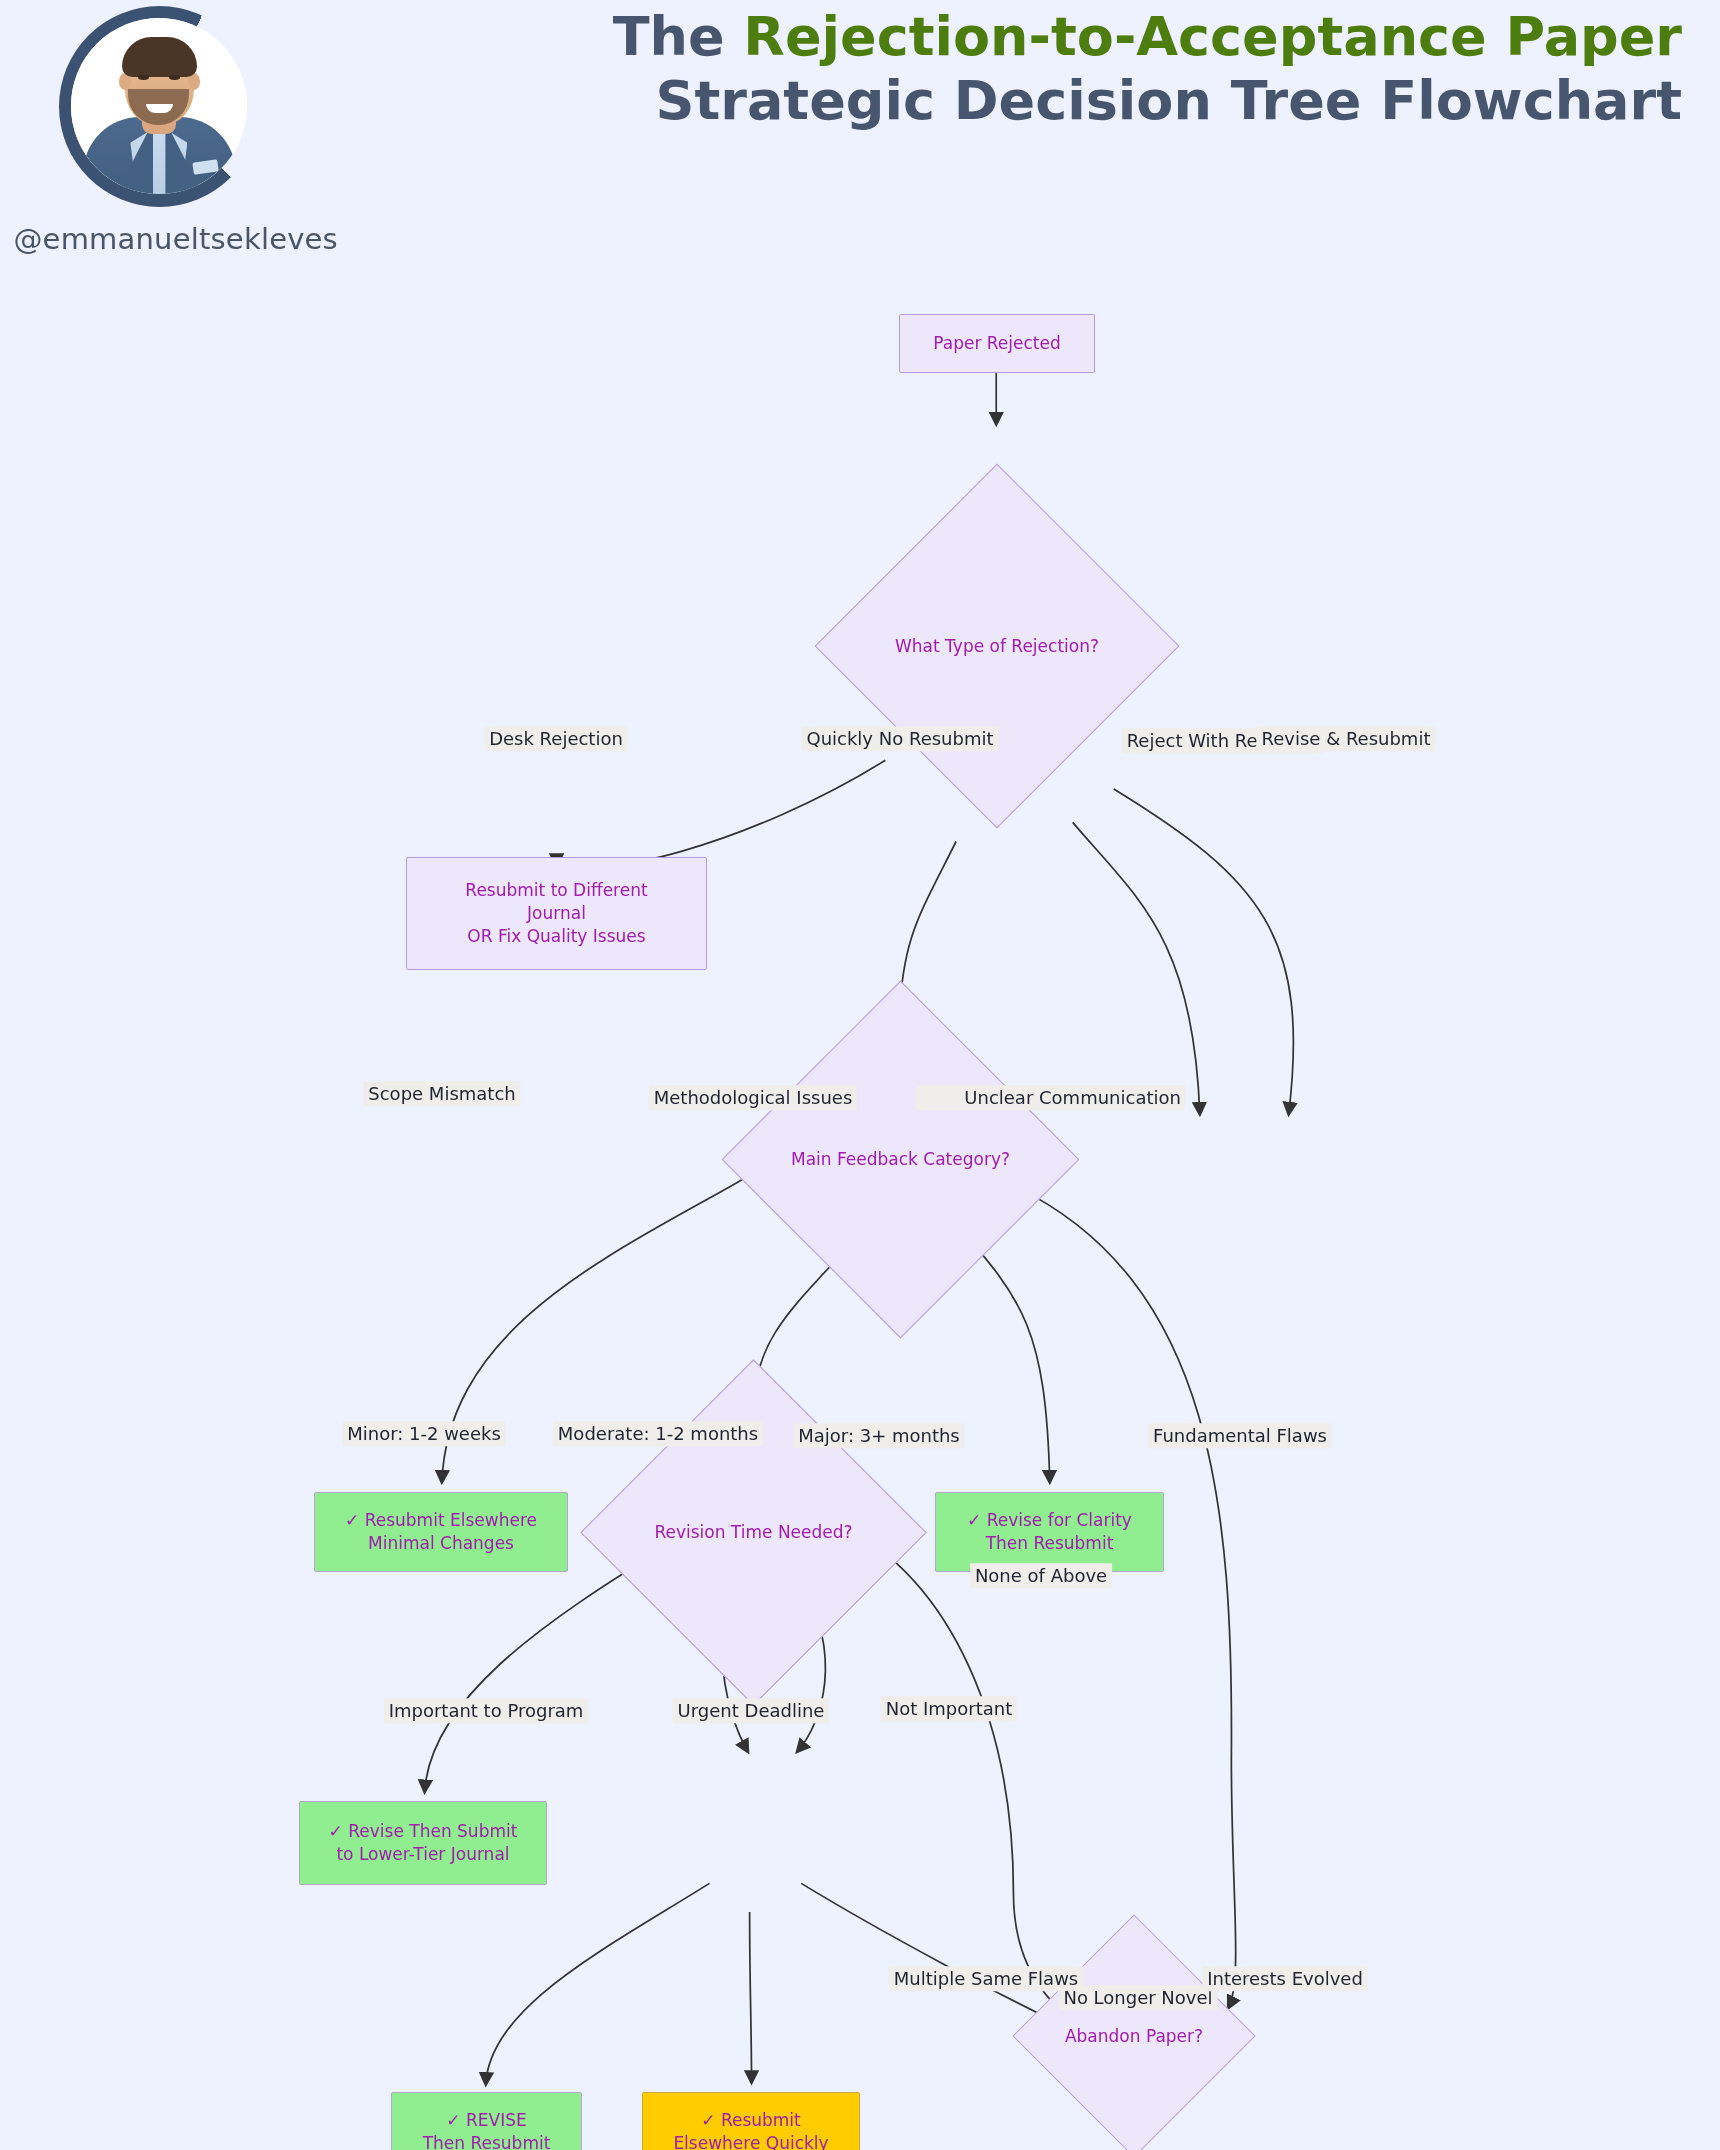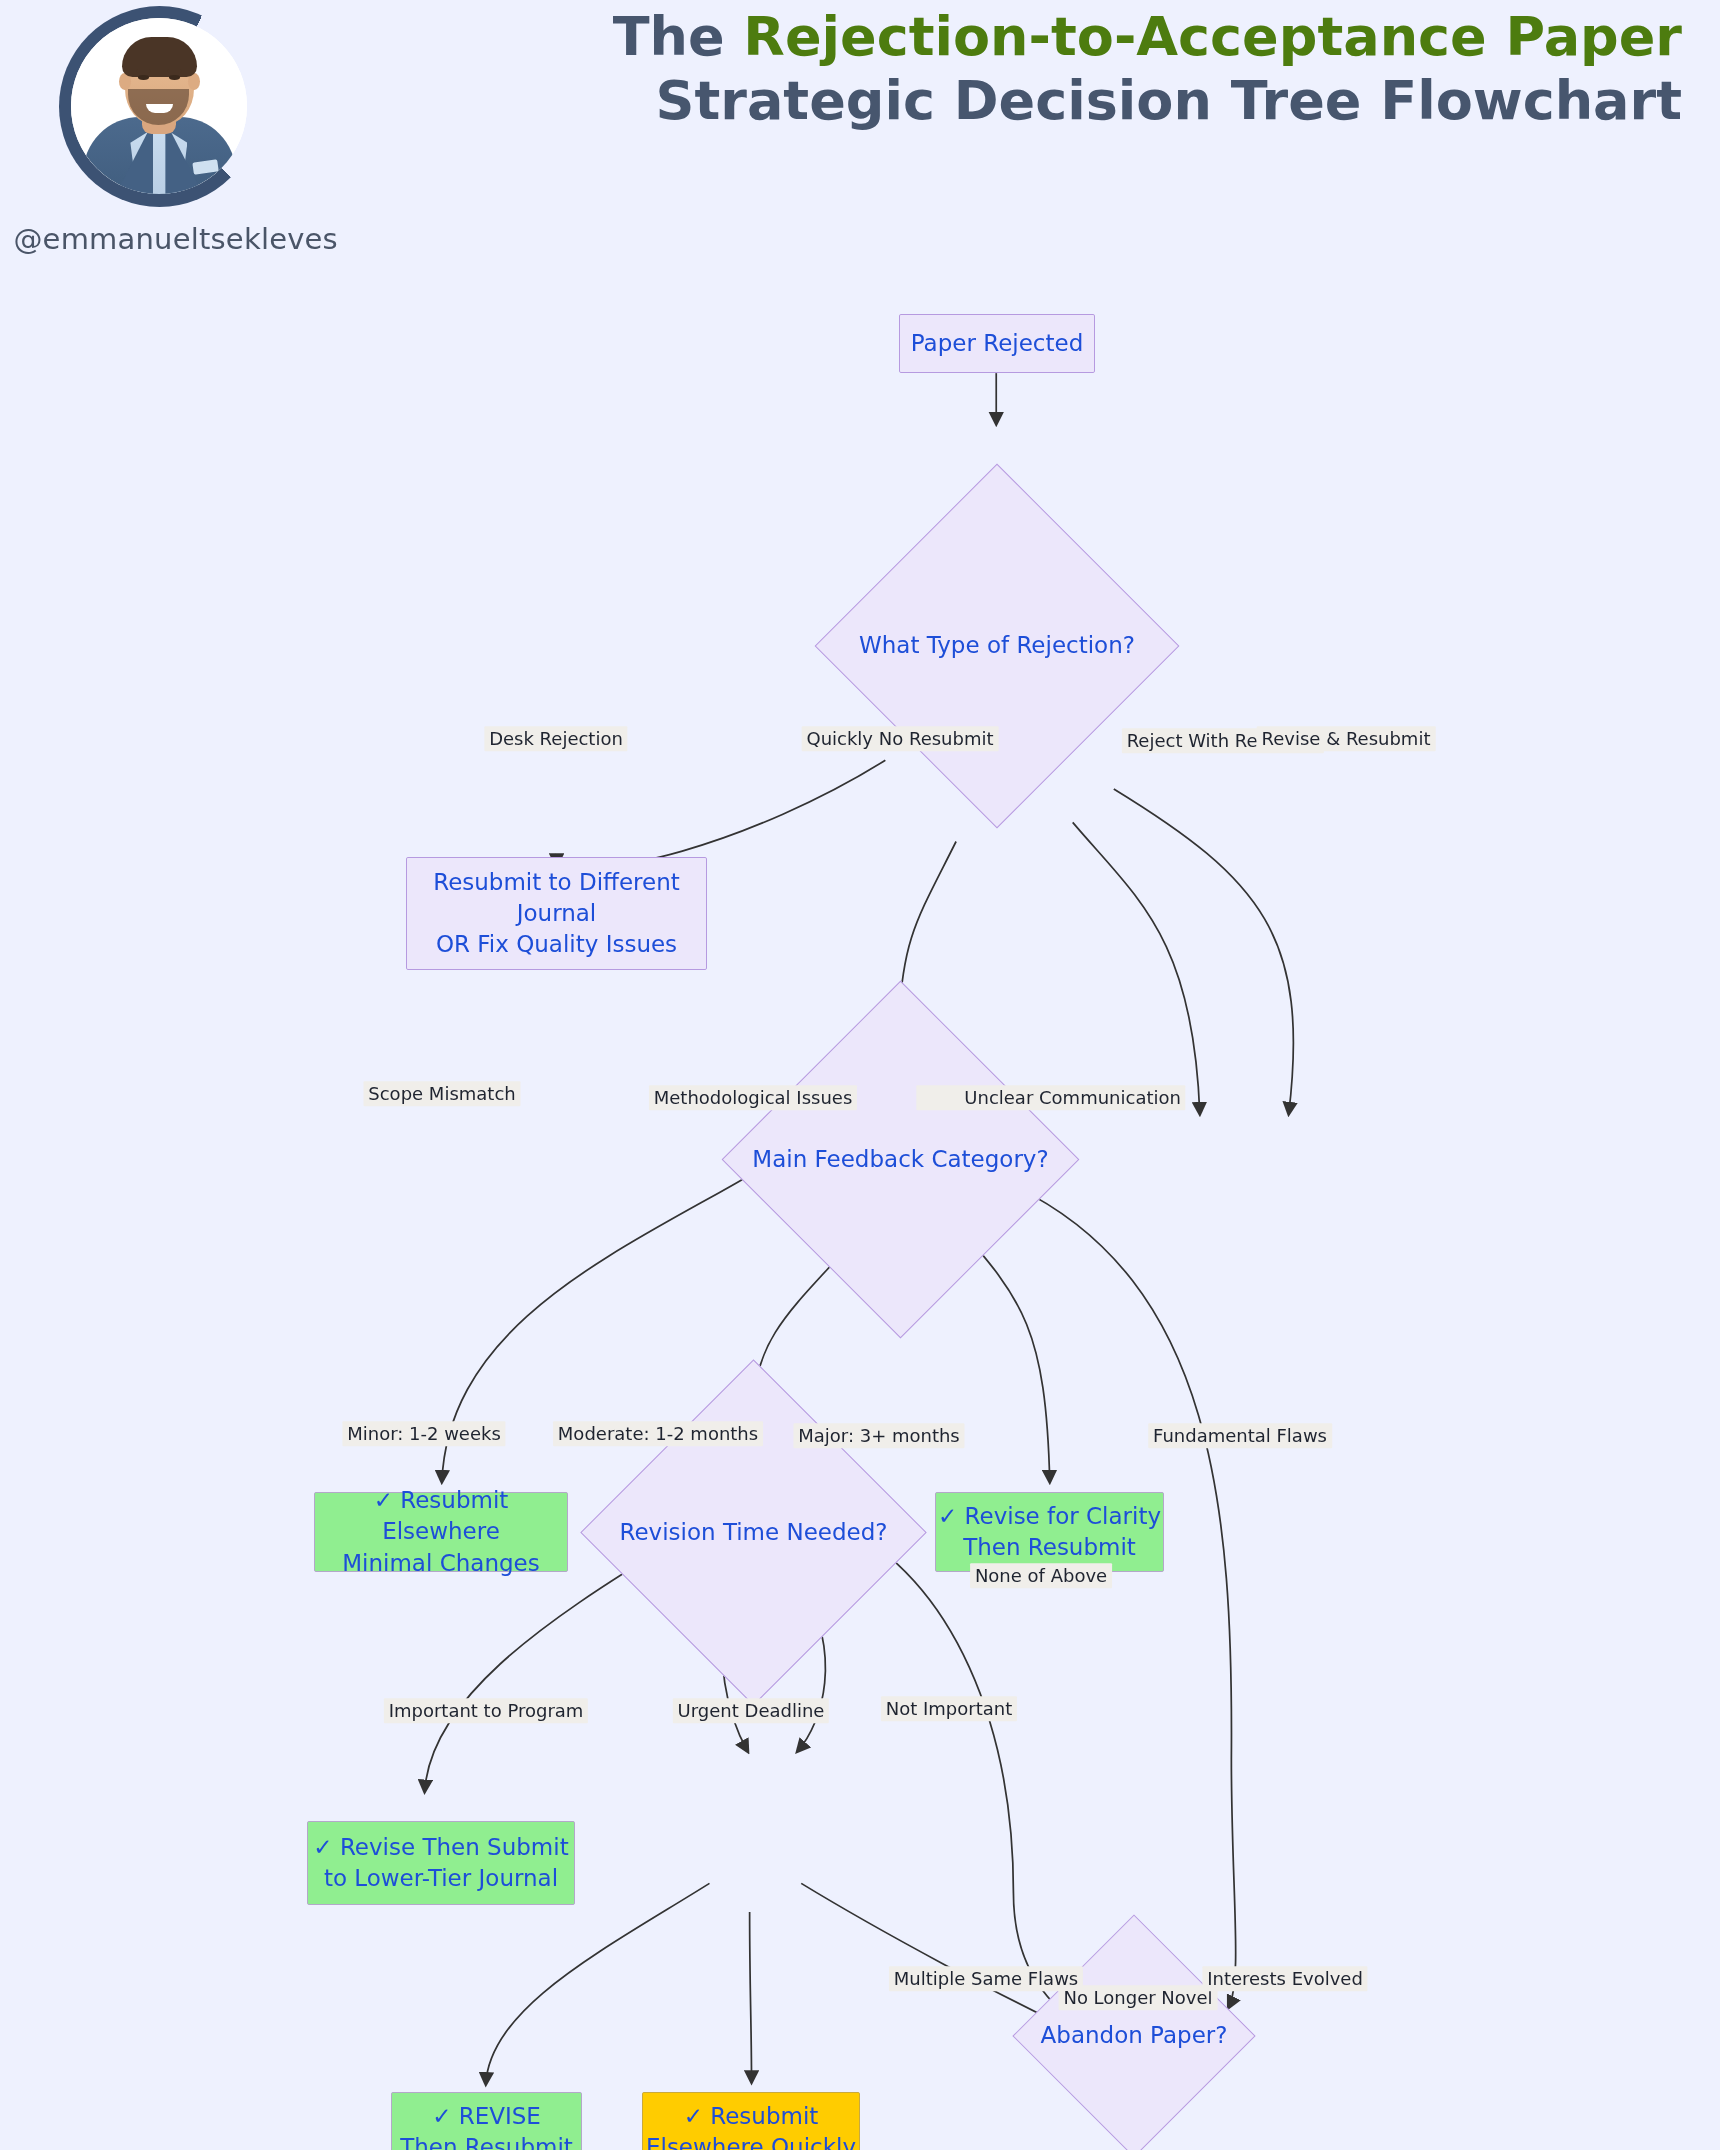--- a/index.html
+++ b/index.html
@@ -66,21 +66,21 @@
   }
   .title-accent{color:#4d7c0f;}
   #title-line2{margin-top:5.7px;}
 
   
   #flow{position:absolute;left:0;top:268px;width:1721px;height:1883px;}
   #edges{position:absolute;left:0;top:0;width:1721px;height:1883px;}
   .node{
     position:absolute;box-sizing:border-box;
     display:flex;align-items:center;justify-content:center;
-    text-align:center;color:#1d4ed8;font-size:23px;line-height:1.35;
+    text-align:center;color:#a21caf;font-size:17px;line-height:1.35;
   }
   .proc{
     border:1.9px solid #b69ae0;background:#ece7fb;border-radius:1.9px;
   }
   .proc.green{background:#90ee90;border-color:#b3a8c9;}
   .proc.yellow{background:#ffcc00;border-color:#c9a93d;}
   .diamond{background:transparent;border:none;}
   .diamond .dshape{
     position:absolute;left:0;top:0;width:100%;height:100%;
     background:#ece7fb;border:1.9px solid #b69ae0;
@@ -215,21 +215,21 @@
     <span class="dtext">Revision Time Needed?</span>
   </div>
 
   <div class="node proc green" style="left:935px;top:1224px;width:229px;height:80px;flex-direction:column;">
     <span id="n7">
         <div>✓ Revise for Clarity</div>
         <div>Then Resubmit</div>
       </span>
   </div>
 
-  <div class="node proc green" style="left:307px;top:1533px;width:268px;height:84px;flex-direction:column;margin-top:20px;">
+  <div class="node proc green" style="left:299px;top:1533px;width:248px;height:84px;flex-direction:column;">
     <span id="n8">
         <div>✓ Revise Then Submit</div>
         <div>to Lower-Tier Journal</div>
       </span>
   </div>
 
 
   <div class="node proc green" style="left:391px;top:1824px;width:191px;height:80px;flex-direction:column;">
     <span id="n10">
         <div>✓ REVISE</div>

